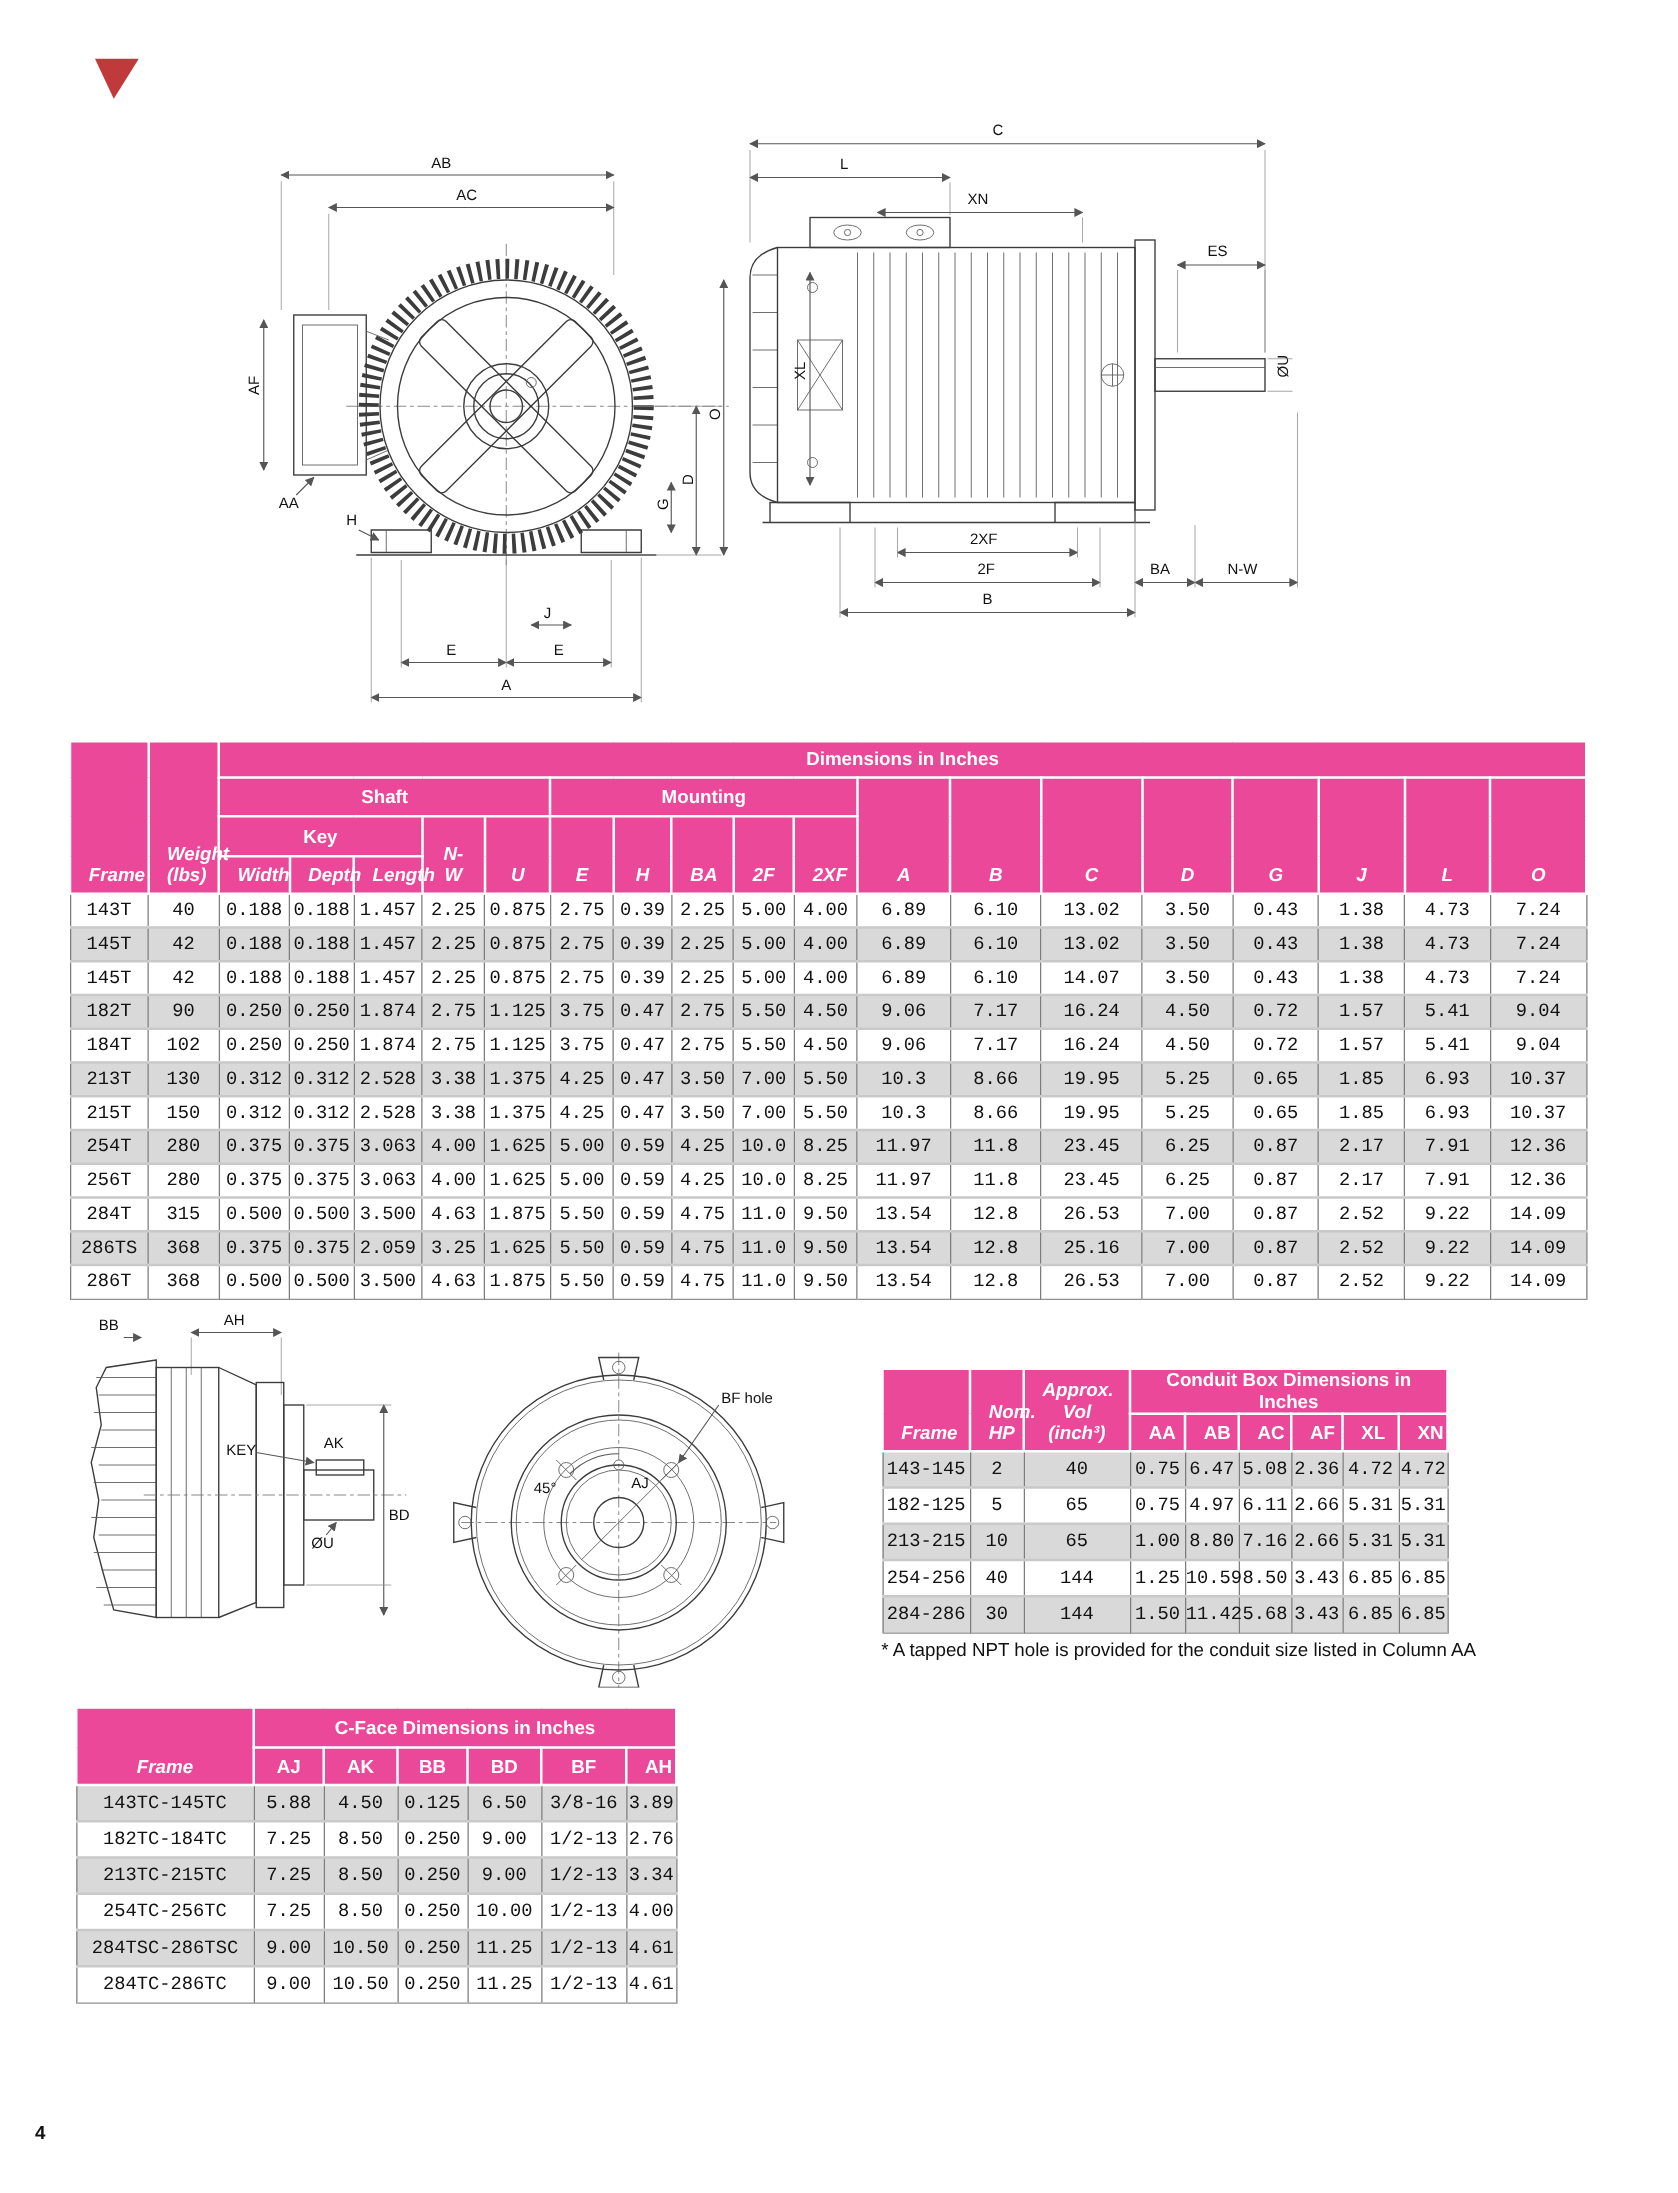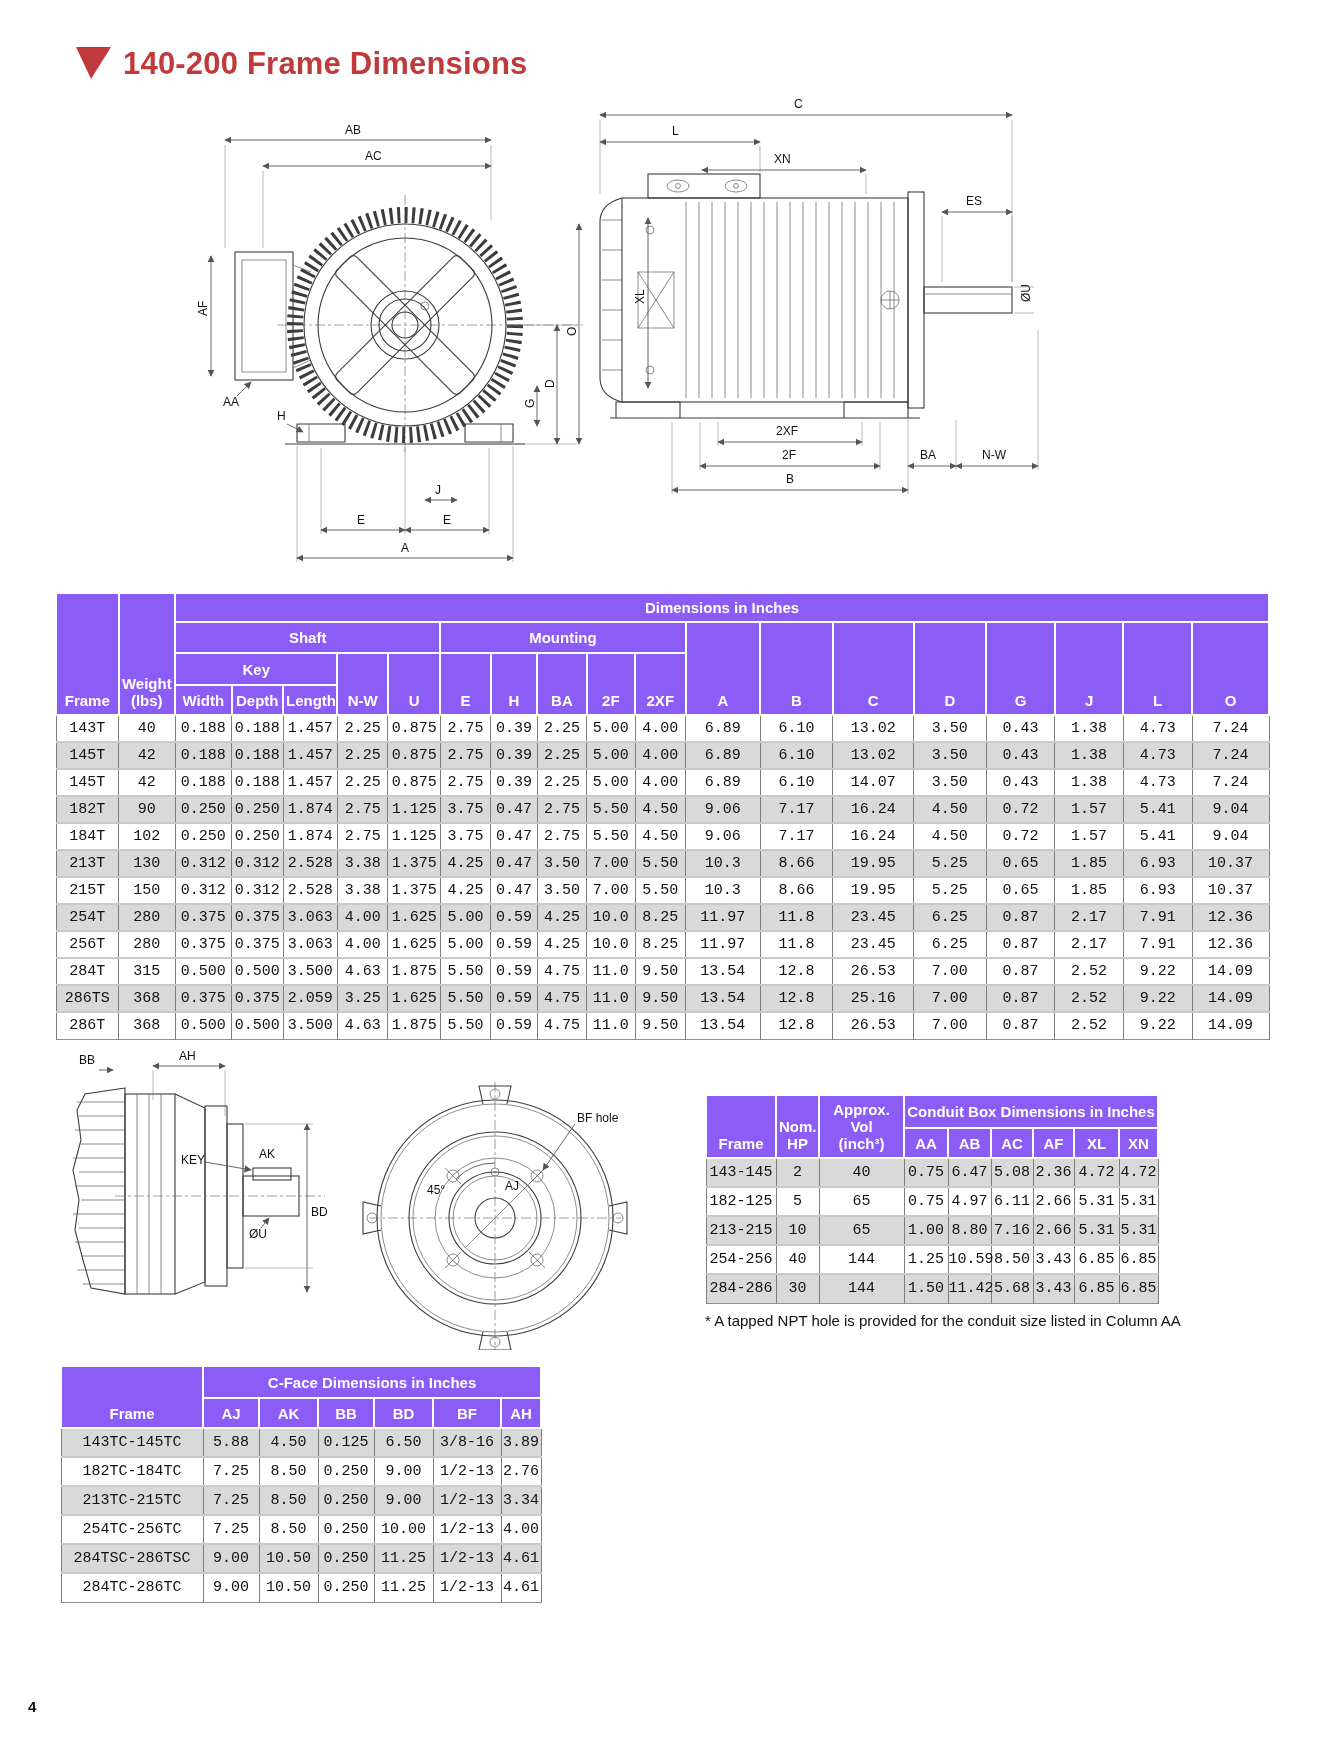--- a/index.html
+++ b/index.html
@@ -6,22 +6,22 @@
   body{width:1342px;height:1754px;background:#fff;font-family:"Liberation Sans",sans-serif;position:relative;overflow:hidden;color:#111;}
   .abs{position:absolute;}
 
   
   #title-row{left:75px;top:46px;display:flex;align-items:flex-start;}
   #title-text{font-size:31px;font-weight:bold;color:#c0393b;letter-spacing:.2px;line-height:36px;margin-left:12px;}
 
   
   table{border-collapse:collapse;table-layout:fixed;font-family:"Liberation Sans",sans-serif;}
   table{border:1px solid #8f8f8f;}
-  thead th{background:#8b5cf6;color:#fff;font-weight:bold;font-size:15px;border:2px solid #fff;padding:0 2px;text-align:center;}
-  thead th.bot{vertical-align:bottom;padding-bottom:5px;}
+  thead th{background:#ec4899;color:#fff;font-weight:bold;font-size:15px;border:2px solid #fff;padding:0 14px;text-align:center;}
+  thead th.bot{vertical-align:bottom;padding-bottom:5px;font-style:italic;}
   tbody td{font-size:15px;color:#111;text-align:center;vertical-align:middle;
            border-left:1px solid #7d7d7d;border-right:1px solid #7d7d7d;border-top:2px solid #c9c9c9;padding:0;}
   tbody tr.shaded td{background:#d9d9d9;}
   tbody tr{height:27px;font-family:Liberation Mono, monospace;}
 
   #main-table-wrap{left:55px;top:592px;}
   #main-table{width:1215px;}
   #main-table thead tr.r1{height:29px;}
   #main-table thead tr.r2{height:31px;}
   #main-table thead tr.r3{height:32px;}
@@ -52,21 +52,20 @@
   svg .cl{stroke:#777;stroke-width:.7;fill:none;stroke-dasharray:10 3 3 3;}
   svg text{font-family:"Liberation Sans",sans-serif;font-size:12px;fill:#111;}
 </style>
 </head>
 <body>
 
 <div class="abs" id="title-row">
   <svg width="36" height="34">
     <polygon points="1,1 36,1 16,33" fill="#c0393b"></polygon>
   </svg>
-  <span id="title-text">140-200 Frame Dimensions</span>
 </div>
 
 <svg class="abs" style="left:185px;top:90px;" width="400" height="500" viewBox="0 0 400 500">
   <defs>
     <marker id="ar" viewBox="0 0 10 10" refX="9" refY="5" markerWidth="8" markerHeight="8" orient="auto-start-reverse">
       <path d="M0,0 L10,5 L0,10 z" fill="#555"></path>
     </marker>
   </defs>
 
   <path class="cl" d="M92 235H398 M220 105V365"></path>

